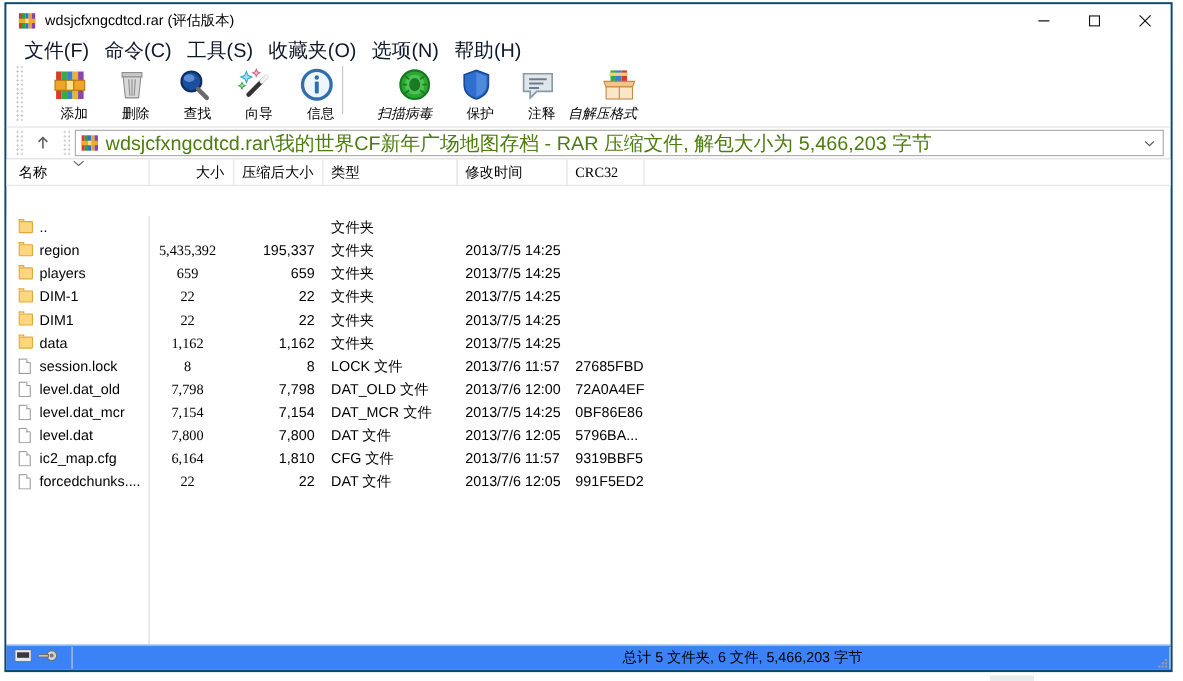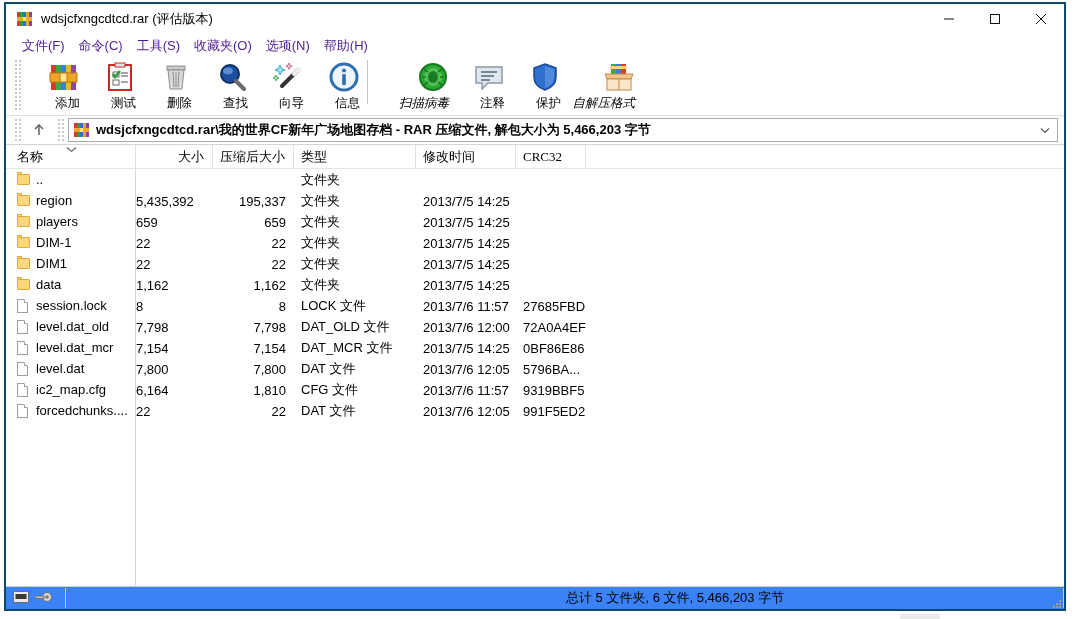--- a/index.html
+++ b/index.html
@@ -38,21 +38,21 @@
     width:46px;height:30px;display:flex;align-items:center;justify-content:center;
     font-size:13px;color:#111;background:transparent;
   }
   .wbtn svg{display:block;}
   
   .menubar{
     height:24px;flex:0 0 24px;display:flex;align-items:center;
     padding-left:9px;background:#ffffff;
   }
   .menuitem{
-    font-size:13px;color:#4c1d95;padding:2px 7px;white-space:nowrap;
+    font-size:18px;color:#0f172a;padding:2px 7px;white-space:nowrap;
   }
   
   .toolbar{
     flex:0 0 57px;height:57px;display:flex;align-items:flex-start;
     background:#ffffff;border-bottom:1px solid #e2e2e2;position:relative;
     padding-left:8px;
   }
   .tb-grip{
     width:7px;height:52px;margin-top:1px;margin-right:3px;flex:0 0 7px;
     background-image:radial-gradient(circle at 2px 2px,#c8c8c8 1px,transparent 1px);
@@ -84,29 +84,29 @@
     width:7px;height:24px;margin-right:4px;flex:0 0 7px;
     background-image:radial-gradient(circle at 2px 2px,#c8c8c8 1px,transparent 1px);
     background-size:4px 4px;
   }
   .addrbox{
     flex:1 1 auto;height:24px;border:1px solid #a9a9a9;background:#fff;
     display:flex;align-items:center;margin-right:6px;box-sizing:border-box;
     position:relative;
   }
   .addr-icon{width:16px;height:16px;margin:0 6px 0 5px;position:relative;flex:0 0 16px;}
-  .addr-text{font-size:13px;color:#000000;white-space:nowrap;overflow:hidden;font-weight:bold;}
+  .addr-text{font-size:18px;color:#4d7c0f;white-space:nowrap;overflow:hidden;}
   .addr-arrow{
     position:absolute;right:5px;top:0;height:22px;width:14px;
     display:flex;align-items:center;justify-content:center;
   }
   
   .mainarea{
     flex:1 1 auto;display:flex;flex-direction:column;position:relative;
-    background:#ffffff;border-top:1px solid #d4d4d4;
+    background:#ffffff;border-top:1px solid #d4d4d4;gap:27px;
   }
   .hdrrow{
     height:23px;flex:0 0 23px;display:flex;background:#ffffff;
     border-bottom:1px solid #e4e4e4;position:relative;
   }
   .hcell{
     font-size:13px;color:#000;display:flex;align-items:center;
     box-sizing:border-box;position:relative;height:23px;
     border-right:1px solid #e0e0e0;
   }
@@ -123,21 +123,21 @@
   .rows{
     position:absolute;left:0;top:0;right:0;bottom:0;
   }
   .row{
     height:21px;display:flex;align-items:center;position:relative;
   }
   .c-name{
     width:130px;flex:0 0 130px;display:flex;align-items:center;
     padding-left:11px;box-sizing:border-box;overflow:hidden;
   }
-  .c-size{width:77px;flex:0 0 77px;text-align:left;padding-right:8px;box-sizing:border-box;}
+  .c-size{width:77px;flex:0 0 77px;text-align:center;padding-right:8px;box-sizing:border-box;font-family:Liberation Serif, serif;}
   .c-pack{width:81px;flex:0 0 81px;text-align:right;padding-right:8px;box-sizing:border-box;}
   .c-type{width:122px;flex:0 0 122px;padding-left:7px;box-sizing:border-box;}
   .c-date{width:100px;flex:0 0 100px;padding-left:7px;box-sizing:border-box;}
   .c-crc{width:70px;flex:0 0 70px;padding-left:7px;box-sizing:border-box;}
   .row span{font-size:13px;color:#000;white-space:nowrap;}
   .icn{width:13px;height:15px;margin-right:6px;flex:0 0 13px;position:relative;}
   
   .folder{
     width:13px;height:11px;background:#fcd77f;border:1px solid #e0a93a;
     box-sizing:border-box;margin-top:2px;border-radius:0 1px 1px 1px;
@@ -242,35 +242,20 @@
               <rect x="18" y="4" width="5" height="25" fill="#e8b629"></rect>
             <rect x="23" y="4" width="5" height="25" fill="#8b45ad"></rect>
             <rect x="2" y="12" width="27" height="9" fill="#f0a52a" stroke="#b57a10"></rect>
             <rect x="12" y="12" width="7" height="9" fill="#ffe48b" stroke="#b57a10"></rect>
           </svg>
         </div>
         <div class="lb">添加</div>
       </div>
 
 
-      <div class="tbtn">
-        <div class="ic">
-          <svg width="32" height="32" viewBox="0 0 32 32">
-            <rect x="5" y="4" width="22" height="25" fill="#fff" stroke="#cc2a22" stroke-width="2"></rect>
-            <rect x="11" y="2" width="10" height="4" fill="#e4e4e4" stroke="#cc2a22"></rect>
-            <rect x="9" y="11" width="6" height="5" fill="#fff" stroke="#6a6a6a"></rect>
-            <rect x="9" y="19" width="6" height="5" fill="#fff" stroke="#6a6a6a"></rect>
-            <line x1="17" y1="12" x2="24" y2="12" stroke="#888" stroke-width="1.5"></line>
-            <line x1="17" y1="15" x2="24" y2="15" stroke="#888" stroke-width="1.5"></line>
-            <line x1="17" y1="21" x2="24" y2="21" stroke="#888" stroke-width="1.5"></line>
-            <path d="M9 13 l2 3 l5 -6" fill="none" stroke="#2d9b3c" stroke-width="2.5"></path>
-          </svg>
-        </div>
-        <div class="lb">测试</div>
-      </div>
 
 
       <div class="tbtn">
         <div class="ic">
           <svg width="32" height="32" viewBox="0 0 32 32">
             <rect x="7" y="5" width="18" height="4" fill="#c9c9c9" stroke="#8d8d8d"></rect>
             <path d="M8 9 l2 19 h12 l2 -19 z" fill="#d9d9d9" stroke="#8d8d8d"></path>
             <g stroke="#8d8d8d">
                 <line x1="13" y1="11" x2="14" y2="26"></line>
                 <line x1="16" y1="11" x2="16" y2="26"></line>
@@ -333,39 +318,39 @@
                 <line x1="23" y1="16" x2="27" y2="16"></line>
               </g>
           </svg>
         </div>
         <div class="lb">扫描病毒</div>
       </div>
 
       <div class="tbtn">
         <div class="ic">
           <svg width="32" height="32" viewBox="0 0 32 32">
+            <path d="M16 3 l11 4 v9 c0 7 -5 11 -11 13 c-6 -2 -11 -6 -11 -13 v-9 z" fill="#2f6fd0" stroke="#1b4a95" stroke-width="1.5"></path>
+            <path d="M16 5 l9 3.3 v8 c0 5.6 -4 9 -9 10.6 z" fill="#5b93e0" opacity="0.75"></path>
+          </svg>
+        </div>
+        <div class="lb">保护</div>
+      </div>
+
+      <div class="tbtn">
+        <div class="ic">
+          <svg width="32" height="32" viewBox="0 0 32 32">
             <path d="M3 6 h26 v16 h-14 l-6 6 v-6 h-6 z" fill="#dfe6ec" stroke="#8a99a8" stroke-width="1.5"></path>
             <g stroke="#6e7d8c" stroke-width="1.8">
                 <line x1="8" y1="11" x2="24" y2="11"></line>
                 <line x1="8" y1="15" x2="21" y2="15"></line>
                 <line x1="8" y1="19" x2="17" y2="19"></line>
               </g>
           </svg>
         </div>
         <div class="lb">注释</div>
-      </div>
-
-      <div class="tbtn">
-        <div class="ic">
-          <svg width="32" height="32" viewBox="0 0 32 32">
-            <path d="M16 3 l11 4 v9 c0 7 -5 11 -11 13 c-6 -2 -11 -6 -11 -13 v-9 z" fill="#2f6fd0" stroke="#1b4a95" stroke-width="1.5"></path>
-            <path d="M16 5 l9 3.3 v8 c0 5.6 -4 9 -9 10.6 z" fill="#5b93e0" opacity="0.75"></path>
-          </svg>
-        </div>
-        <div class="lb">保护</div>
       </div>
 
       <div class="tbtn wide">
         <div class="ic">
           <svg width="32" height="32" viewBox="0 0 32 32">
             <rect x="8" y="3" width="5" height="10" fill="#39a94a"></rect>
               <rect x="13" y="3" width="5" height="10" fill="#3b7fd4"></rect>
               <rect x="18" y="3" width="5" height="10" fill="#d83b2b"></rect>
             <rect x="7" y="5" width="17" height="3" fill="#f0d37a"></rect>
             <path d="M2 13 h28 l-2 5 h-24 z" fill="#f4c58a" stroke="#c08a48"></path>

